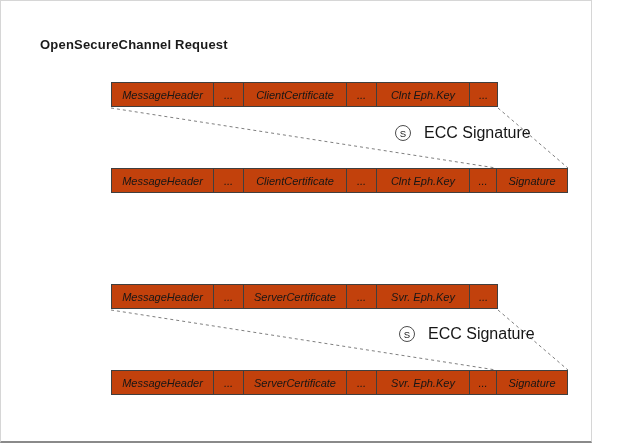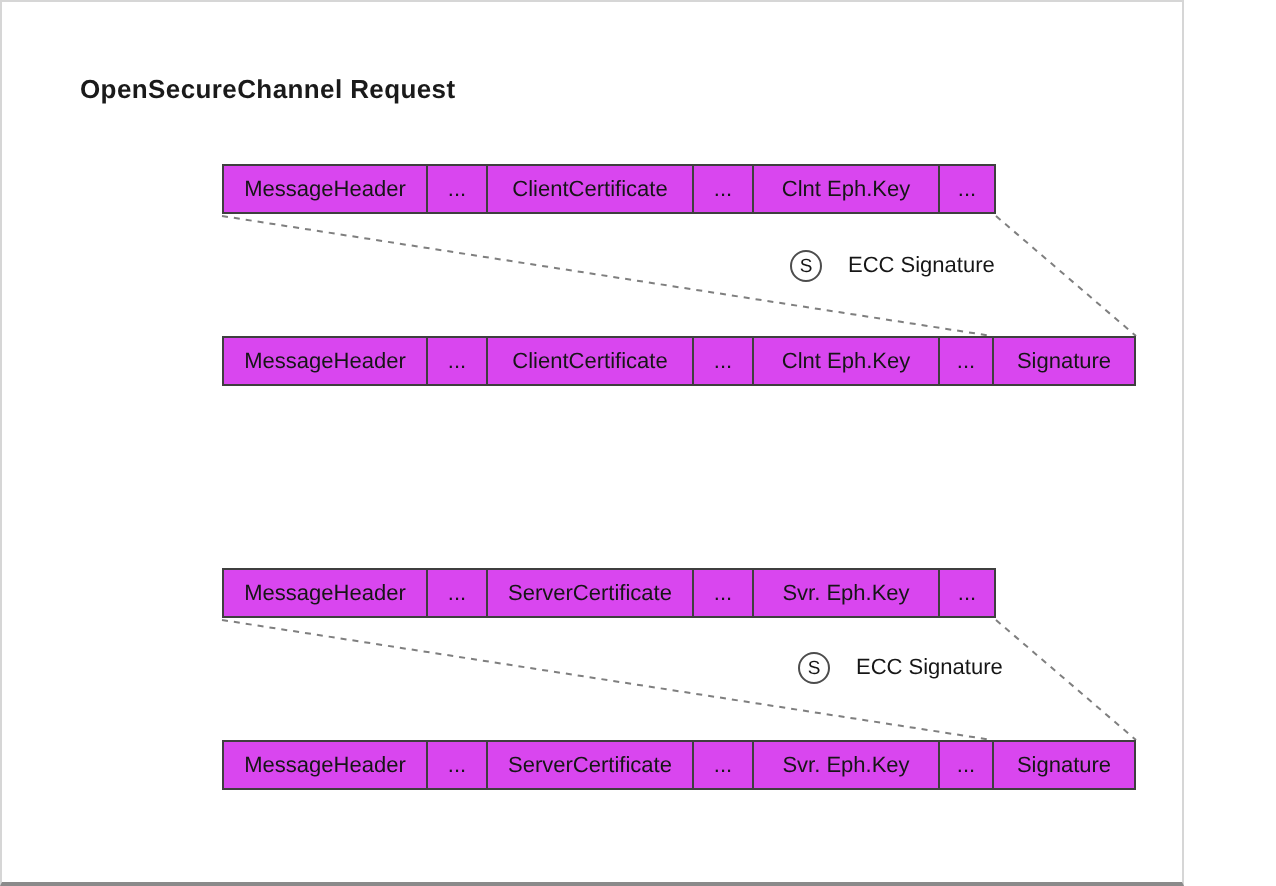--- a/index.html
+++ b/index.html
@@ -26,21 +26,22 @@
     letter-spacing: 0.2px;
     color: var(--title-color, #1a1a1a);
     white-space: nowrap;
   }
   .row {
     position: absolute;
     display: flex;
     height: 25px;
     box-sizing: border-box;
     border: 1px solid var(--box-border, #3f3f3f);
-    background: #d946ef;
+    background: #c2410c;
+    font-style: italic;
   }
   .cell {
     box-sizing: border-box;
     display: flex;
     align-items: center;
     justify-content: center;
     font-size: 11px;
     color: var(--text-color, #161616);
     white-space: nowrap;
     border-right: 1px solid var(--box-border, #3f3f3f);
@@ -75,21 +76,21 @@
     display: inline-flex;
     align-items: center;
     justify-content: center;
     font-size: 9.5px;
     color: var(--text-color, #161616);
     background: #ffffff;
     flex: none;
   }
   .ecc-text {
     margin-left: 13px;
-    font-size: 11px;
+    font-size: 16px;
     color: var(--text-color, #161616);
     white-space: nowrap;
   }
 </style>
 </head>
 <body>
 
 <div class="canvas">
 
   <h2 class="sec-title" style="left:39px; top:36px;">OpenSecureChannel Request</h2>

